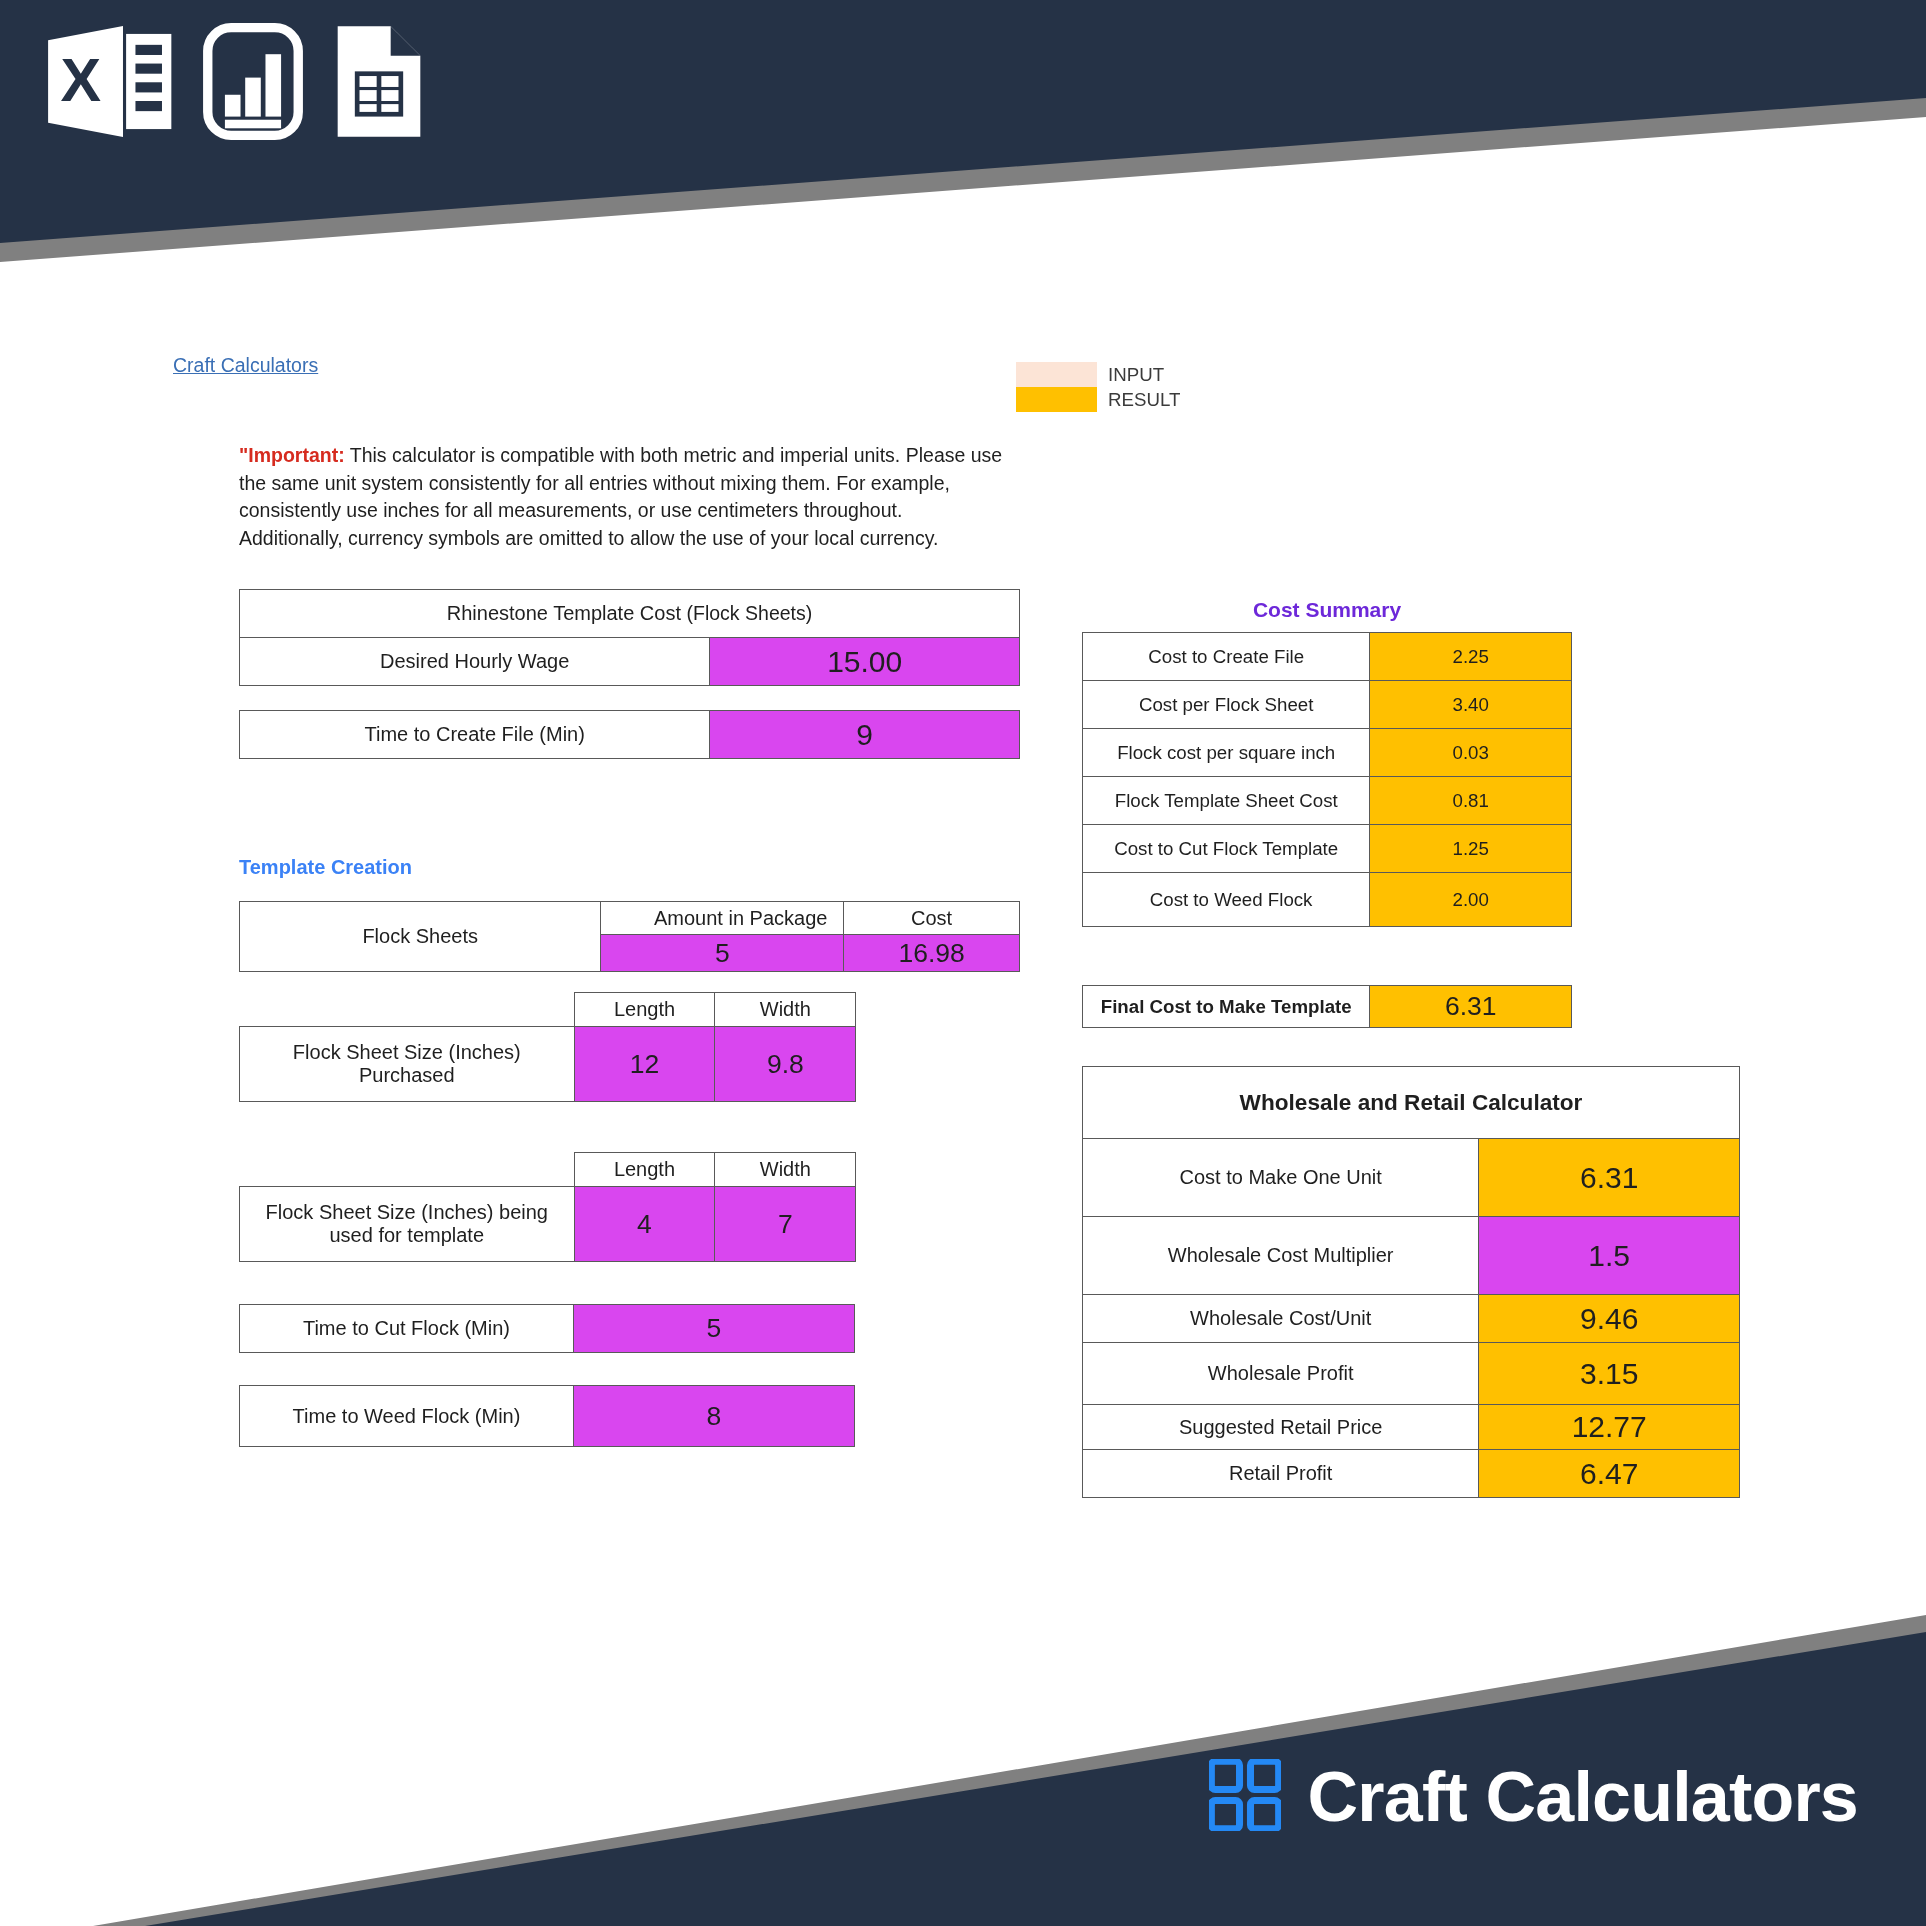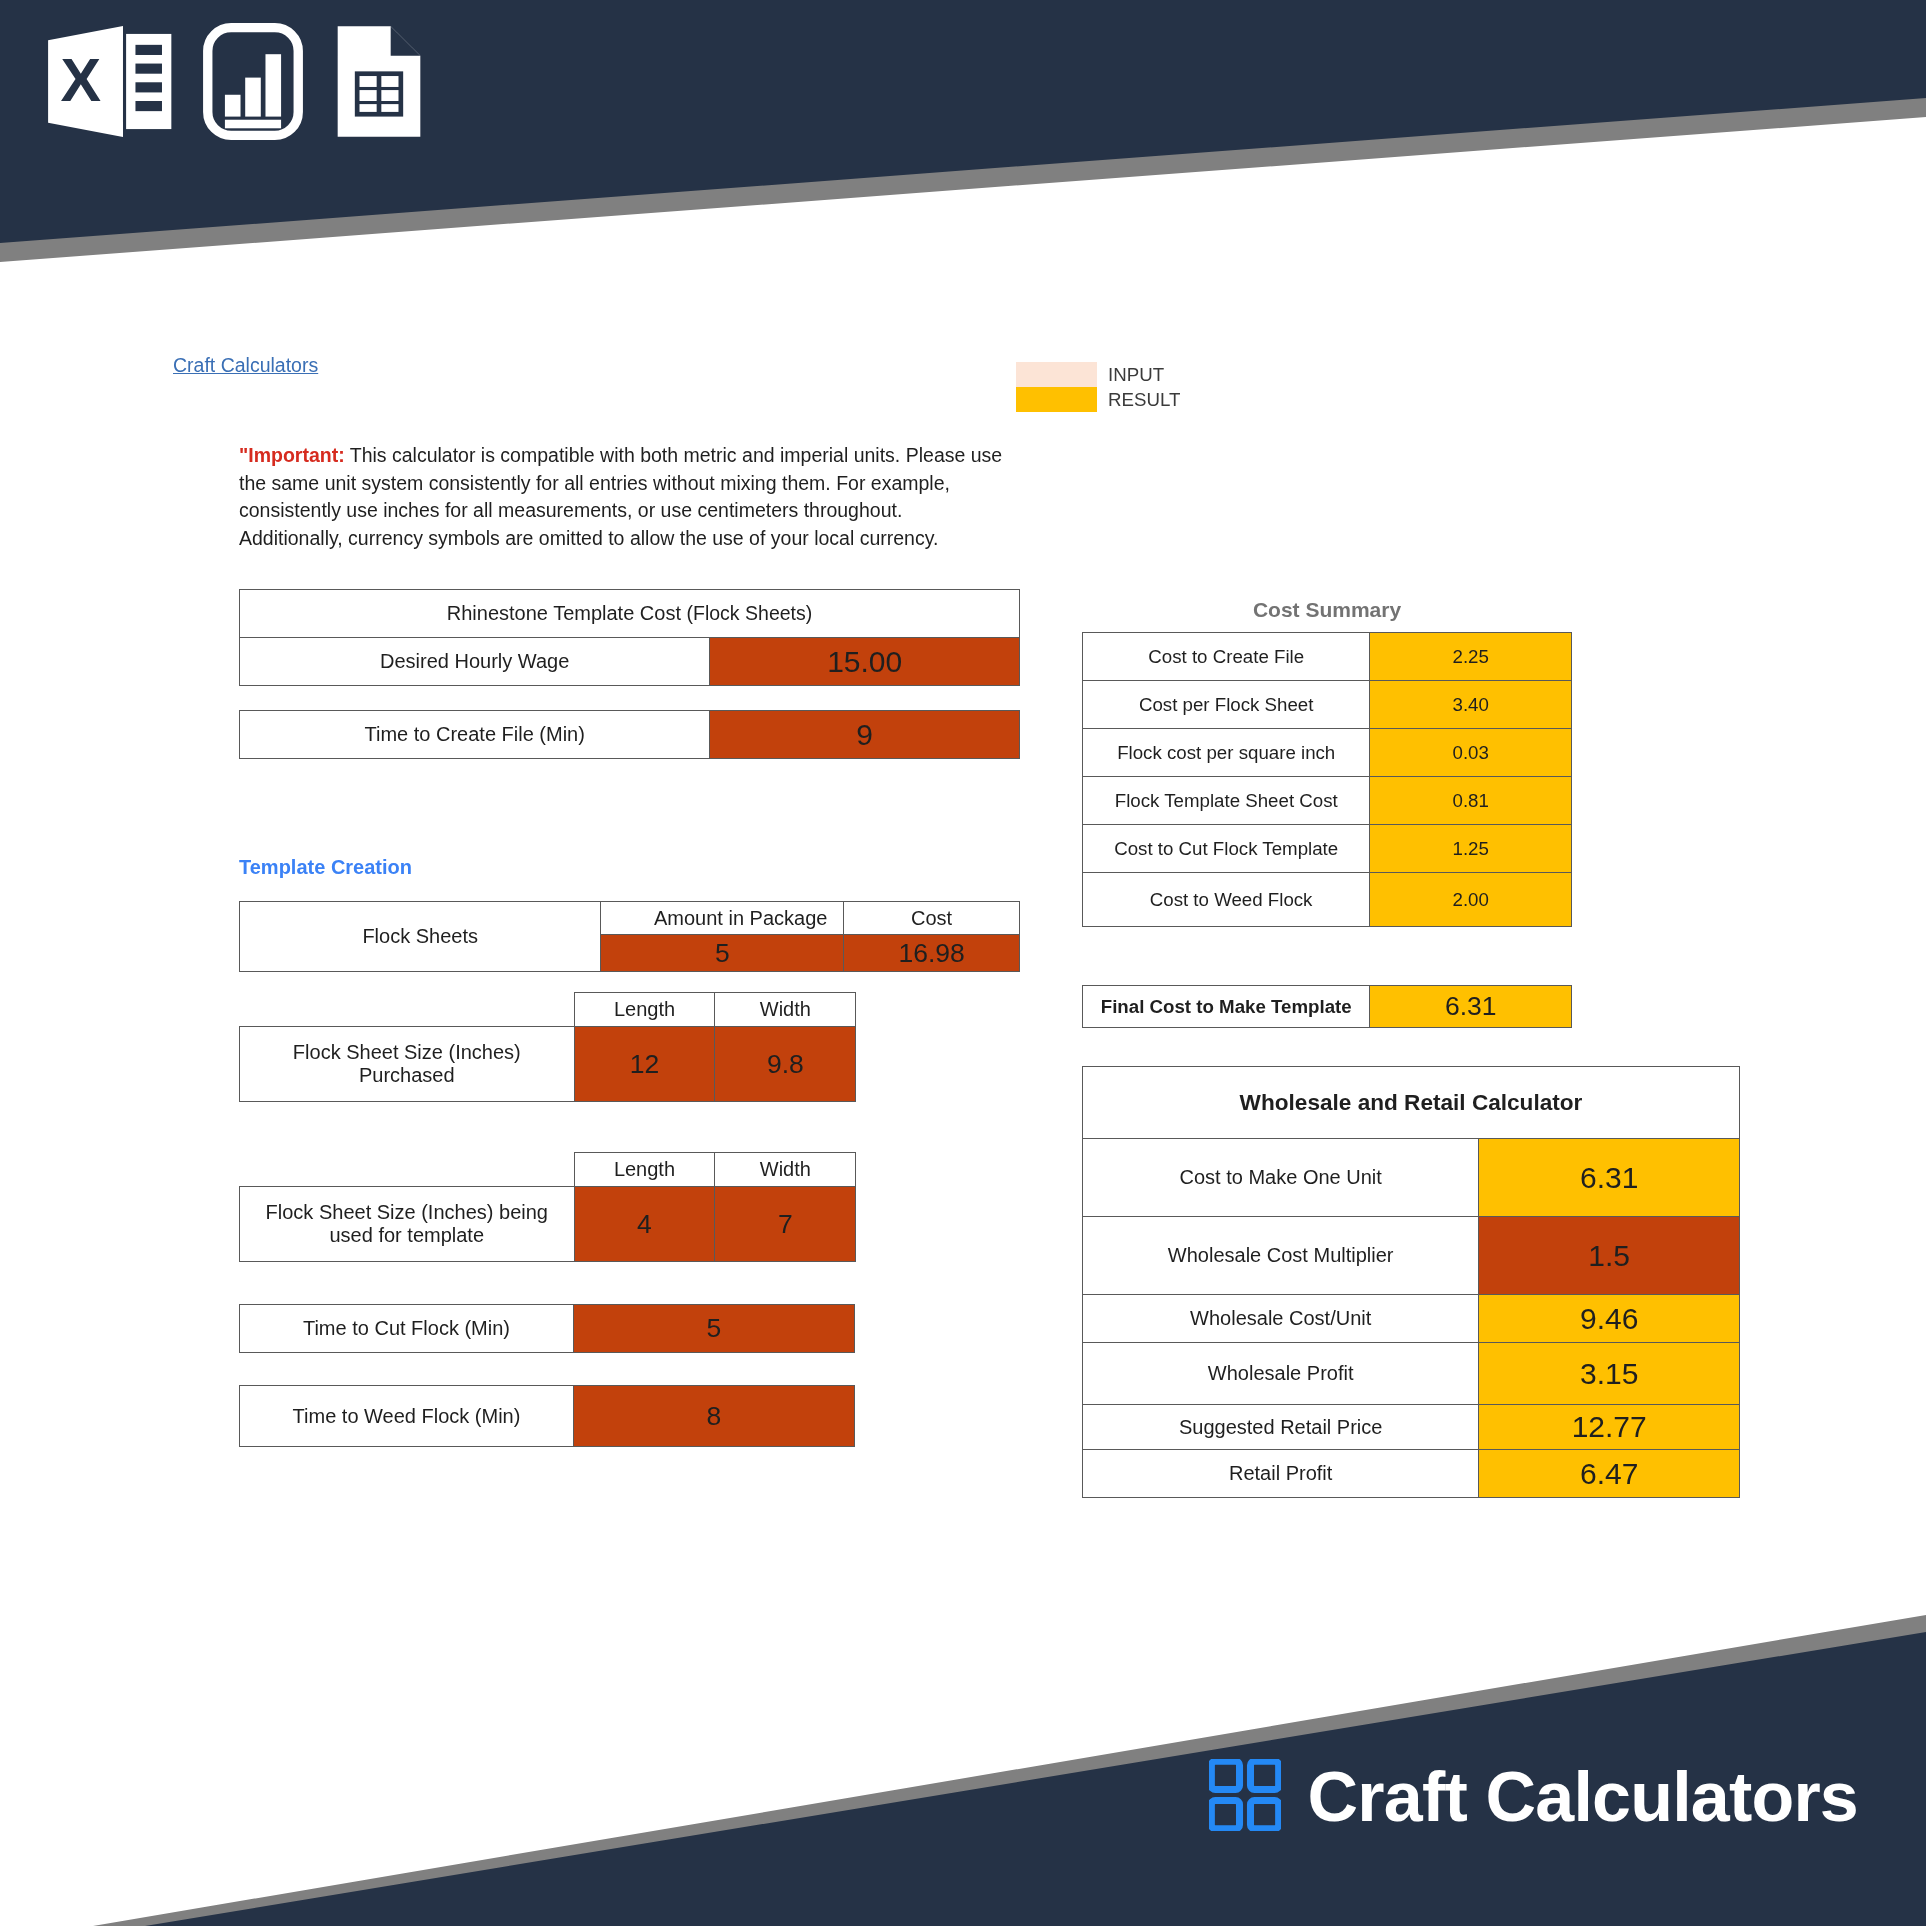--- a/index.html
+++ b/index.html
@@ -91,37 +91,37 @@
   .tbl { position: absolute; border-collapse: collapse; }
   .tbl td {
     border: 1.6px solid #595959;
     background: #ffffff;
     text-align: center;
     vertical-align: middle;
     color: #1f1f1f;
     font-size: 20px;
     padding: 0 6.2px;
   }
-  .tbl td.in   { background: #c2410c; }
+  .tbl td.in   { background: #d946ef; }
   .tbl td.res  { background: #FFC000; }
   .tbl td.big  { font-size: 30px; }
   .tbl td.mid  { font-size: 26.5px; }
   .tbl td.small{ font-size: 18.7px; }
   .tbl td.b    { font-weight: bold; }
   .tbl td.nb   { border: none; background: transparent; }
 
   .title-cell { font-size: 28px; }
   .title-cell .sub { font-size: 19.5px; }
 
   .sec-label {
     position: absolute; font-size: 20px; font-weight: bold; color: #3b82f6;
     white-space: nowrap;
   }
   .tbl-caption {
-    position: absolute; font-size: 21px; font-weight: bold; color: #737373;
+    position: absolute; font-size: 21px; font-weight: bold; color: #6d28d9;
     text-align: center; white-space: nowrap;
   }
 </style>
 </head>
 <body>
 
 <div id="page">
 
   <div class="band-top-shadow"></div>
   <div class="band-top"></div>

